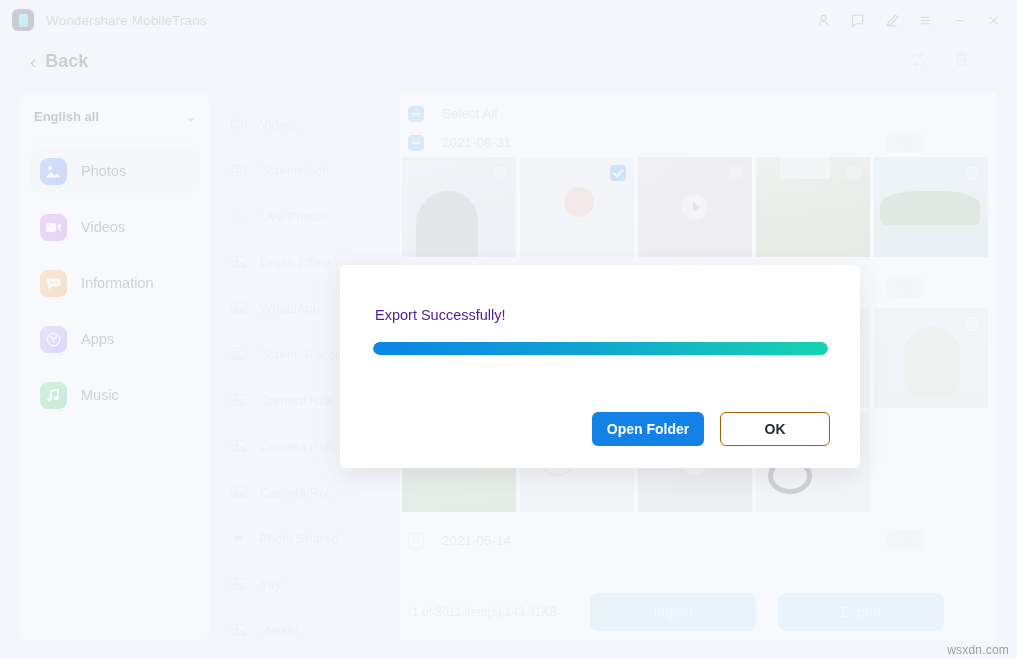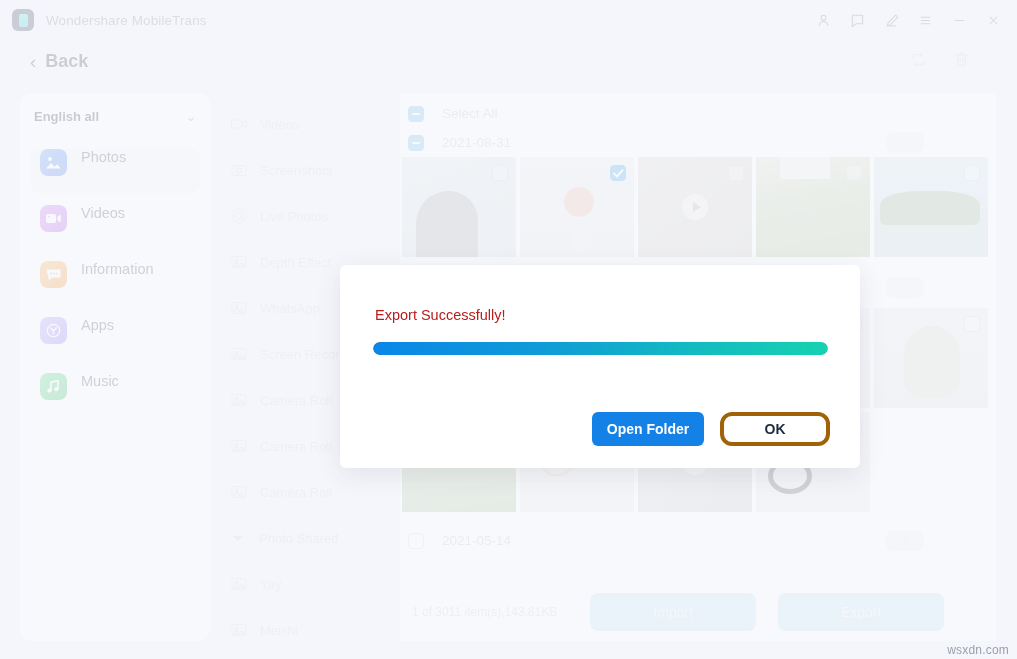--- a/index.html
+++ b/index.html
@@ -67,21 +67,21 @@
   }
   .lang-select {
     height: 48px; margin: 0 14px; display: flex; align-items: center;
     border-bottom: 1px solid #f0f2f6;
   }
   .lang-select .txt { font-size: 13px; color: #0f172a; font-weight: bold; }
   .lang-select .chev { margin-left: auto; color: #767d8c; font-size: 12px; }
 
   .navlist { padding: 8px 10px 0 10px; }
   .navitem {
-    display: flex; gap: 14px;
+    display: flex; align-items: center; gap: 14px;
     height: 44px; border-radius: 9px; padding-left: 10px;
     margin-bottom: 12px;
   }
   .navitem.active { background: #f4f6fa; }
   .navicon {
     width: 27px; height: 27px; border-radius: 8px; flex: none;
     position: relative; display: flex; align-items: center; justify-content: center;
   }
   .navicon svg { display:block; }
   .navlabel { font-size: 14.5px; color: #2b3340; }
@@ -216,42 +216,42 @@
   }
 
   
   .modal {
     position: absolute; left: 340px; top: 265px; width: 520px; height: 203px;
     background: #fff; border-radius: 6px;
     box-shadow: 0 6px 26px rgba(50,60,80,.10);
   }
   .modal-title {
     position: absolute; left: 35px; top: 42px;
-    font-size: 14.5px; color: #b91c1c;
+    font-size: 14.5px; color: #4c1d95;
   }
   .progress {
     position: absolute; left: 33px; top: 77px; width: 455px; height: 13px;
     border-radius: 7px; background: #e9eef2; overflow: hidden;
   }
   .progress-fill {
     height: 100%; border-radius: 7px;
     background: linear-gradient(90deg,#0a86e8 0%,#0f9ad8 35%,#13bcc0 72%,#16d2b0 100%);
   }
   .modal-actions {
     position: absolute; right: 30px; bottom: 22px;
     display: flex; align-items: center; gap: 16px;
   }
   .btn-openfolder {
     width: 112px; height: 34px; border-radius: 6px; border: none;
     background: #1481e6; color: #fff; font-size: 14px; font-weight: bold;
     font-family: "Liberation Sans", sans-serif;
   }
   .btn-ok {
-    width: 110px; height: 34px; border-radius: 12px;
-    border: 4px solid #a16207; background: #fff; color: #1d2b3a;
+    width: 110px; height: 34px; border-radius: 6px;
+    border: 1px solid #a16207; background: #fff; color: #1d2b3a;
     font-size: 14px; font-weight: bold;
     font-family: "Liberation Sans", sans-serif;
   }
 
   .watermark {
     position: absolute; right: 8px; bottom: 2px;
     font-size: 12px; color: #9aa0ab; letter-spacing: .2px;
   }
 </style>
 </head>

